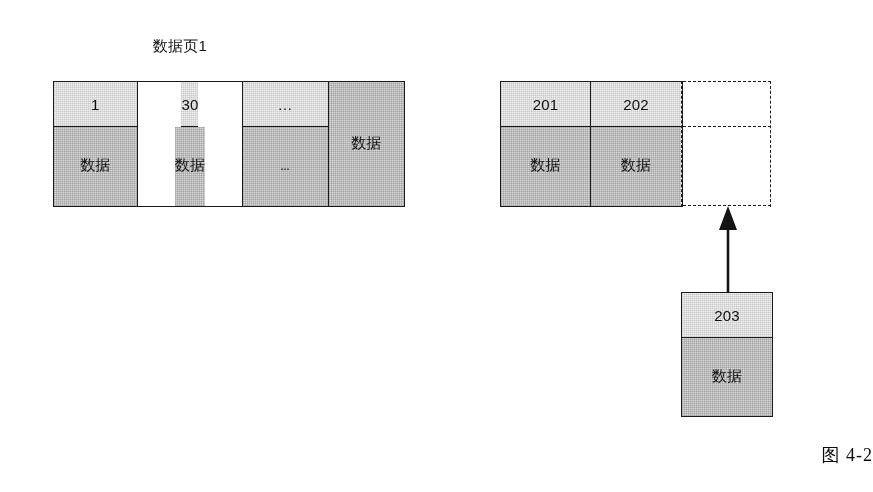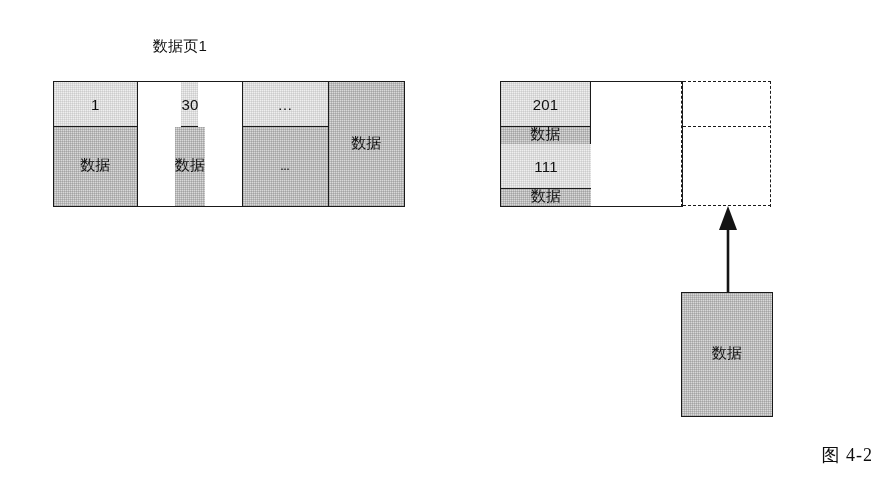--- a/index.html
+++ b/index.html
@@ -100,21 +100,20 @@
   #table-page1 .slot-col:nth-child(2) { width: 112px; align-items: center; }
   #table-page1 .slot-col:nth-child(3) { width: 91px; }
   #table-page1 .slot-col:nth-child(4) { width: 80px; }
 
   
   #table-page2 {
     left: 500px;
     top: 81px;
     width: 183px;
     height: 126px;
-    flex-direction: column;
   }
   #table-page2 .slot-col:nth-child(1) { width: 90px; }
   #table-page2 .slot-col:nth-child(2) { width: 90px; }
 
   
   #free-space-region {
     position: absolute;
     box-sizing: border-box;
     left: 683px;
     top: 81px;
@@ -207,39 +206,40 @@
 
 
   <div class="slot-table" id="table-page2">
 
     <div class="slot-col">
       <div class="slot-head">201</div>
       <div class="slot-body">数据</div>
     </div>
 
     <div class="slot-col">
-      <div class="slot-head">111</div>
+      <div class="slot-head">202</div>
       <div class="slot-body">数据</div>
     </div>
   </div>
 
   <div id="free-space-region">
     <div class="dash-h" id="free-dash-top"></div>
     <div class="dash-h" id="free-dash-mid"></div>
     <div class="dash-h" id="free-dash-bottom"></div>
     <div class="dash-v" id="free-dash-right"></div>
     <div class="dash-v" id="free-dash-left"></div>
   </div>
 
   <svg id="insert-arrow" viewBox="0 0 32 92">
     <line x1="16" y1="92" x2="16" y2="22" stroke="#141414" stroke-width="2.6"></line>
     <polygon points="16,2 25,26 7,26" fill="#141414"></polygon>
   </svg>
 
   <div class="slot-table" id="incoming-row">
     <div class="slot-col">
+      <div class="slot-head">203</div>
       <div class="slot-body">数据</div>
     </div>
   </div>
 
   <div id="figure-caption">图 4-2</div>
 
 </div>
 
 </body></html>

